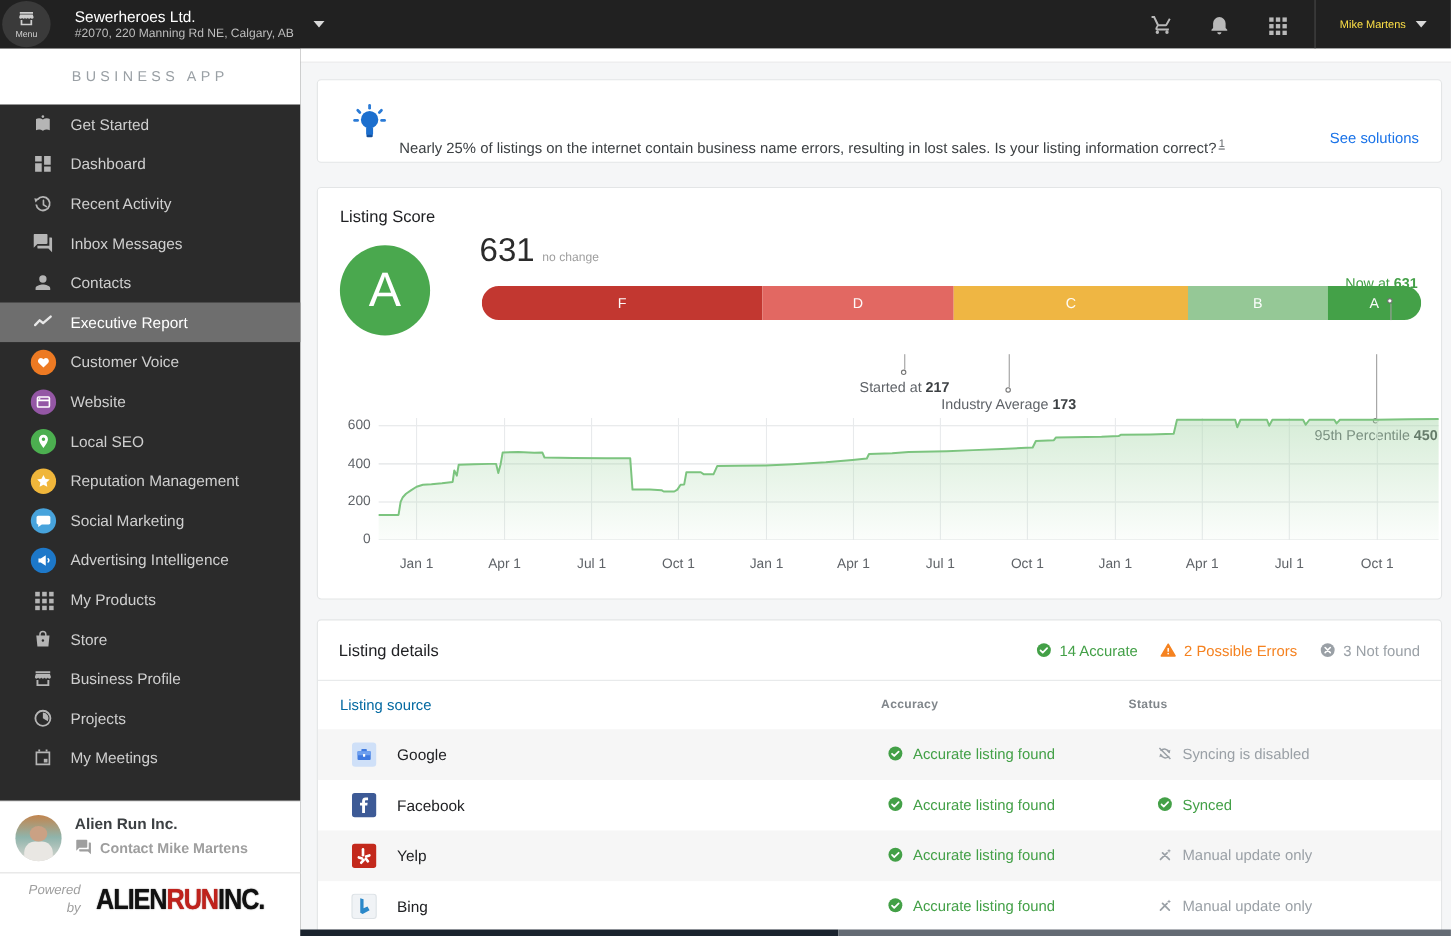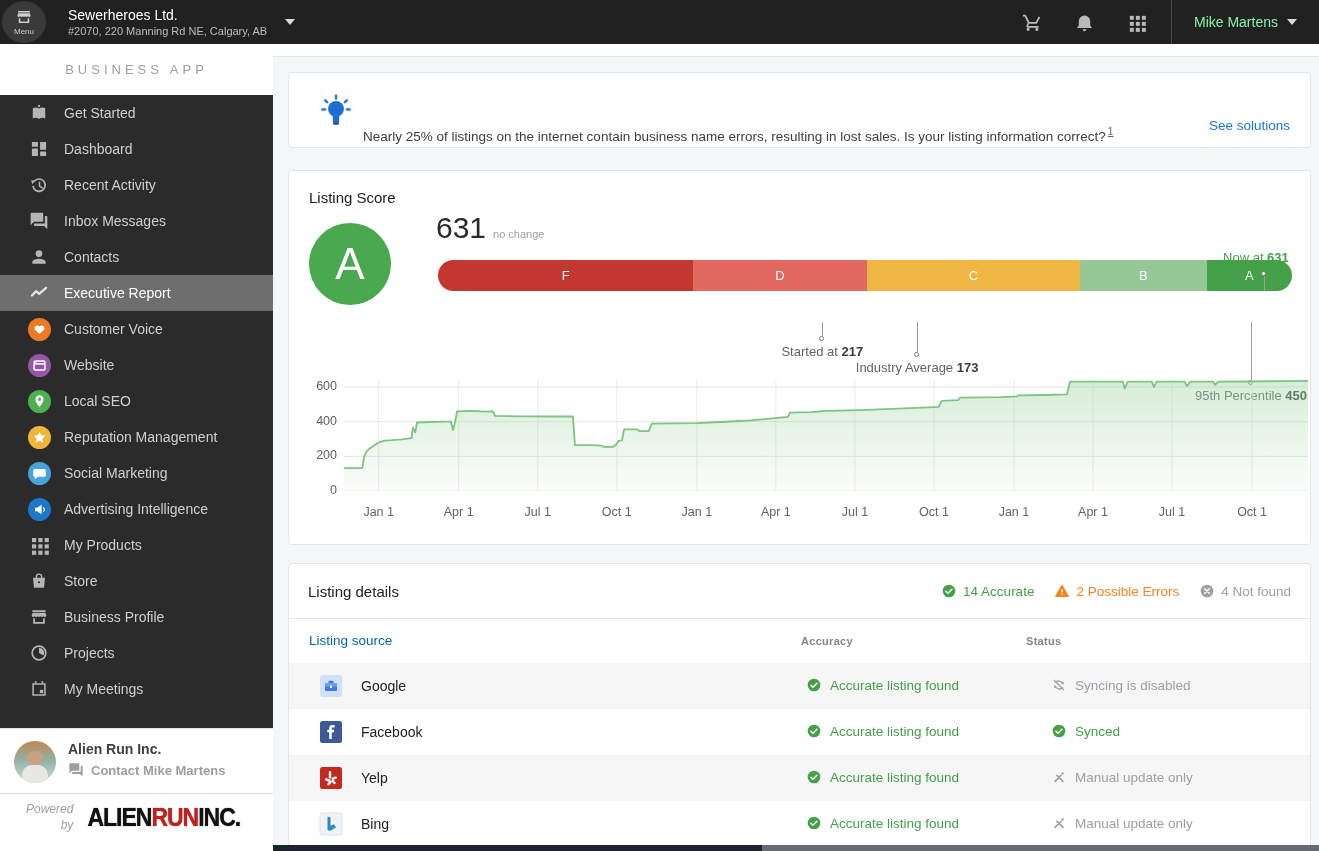--- a/index.html
+++ b/index.html
@@ -12,21 +12,21 @@
   .menu-btn .lbl { font-size:8px; color:#cfcfcf; margin-top:1px; }
   .biz { margin-left:22px; }
   .biz .name { font-size:14px; color:#fff; }
   .biz .addr { font-size:11px; color:#bdbdbd; margin-top:2px; }
   .caret { width:0; height:0; border-left:5px solid transparent; border-right:5px solid transparent; border-top:6px solid #d9d9d9; display:inline-block; }
   .biz-caret { margin-left:18px; }
   .top-right { margin-left:auto; display:flex; align-items:center; height:100%; }
   .top-icon { width:52px; height:44px; display:flex; align-items:center; justify-content:center; cursor:pointer; }
   .top-sep { width:1px; height:44px; background:#484848; margin-left:8px; }
   .user-chip { display:flex; align-items:center; gap:9px; padding:0 22px; cursor:pointer; }
-  .user-chip .uname { font-size:14px; color:#86efac; }
+  .user-chip .uname { font-size:10px; color:#fde047; }
 
   
   .sidebar { position:absolute; left:0; top:44px; width:273px; bottom:0; background:#2b2b2b; z-index:20; }
   .brand { height:51px; background:#fff; display:flex; align-items:center; justify-content:center; font-size:13px; letter-spacing:4px; color:#9aa0a5; }
   .nav { position:relative; }
   .nav-item { height:36px; display:flex; align-items:center; padding-left:27px; cursor:pointer; }
   .nav-item .ic { width:24px; height:24px; display:flex; align-items:center; justify-content:center; }
   .nav-item .txt { margin-left:13px; font-size:14px; color:#cfcfcf; }
   .nav-item.active { background:#6e6e6e; }
   .nav-item.active .txt { color:#ffffff; }
@@ -484,21 +484,21 @@
           </span>
           <span>2 Possible Errors</span>
         </div>
         <div class="sum-item" style="color: rgb(154, 160, 166);">
           <span>
             <svg width="16" height="16" viewBox="0 0 24 24" style="display:block">
               <circle cx="12" cy="12" r="9.5" fill="#9AA0A6"></circle>
               <path d="M8.5 8.5l7 7M15.5 8.5l-7 7" stroke="#fff" stroke-width="2.2" stroke-linecap="round"></path>
             </svg>
           </span>
-          <span>4 Not found</span>
+          <span>3 Not found</span>
         </div>
       </div>
   </div>
   <div class="cols">
     <div class="col-source">Listing source</div>
     <div class="col-accuracy">Accuracy</div>
     <div class="col-status">Status</div>
   </div>
   <div class="rows" id="rows">
       <div class="lrow alt">

